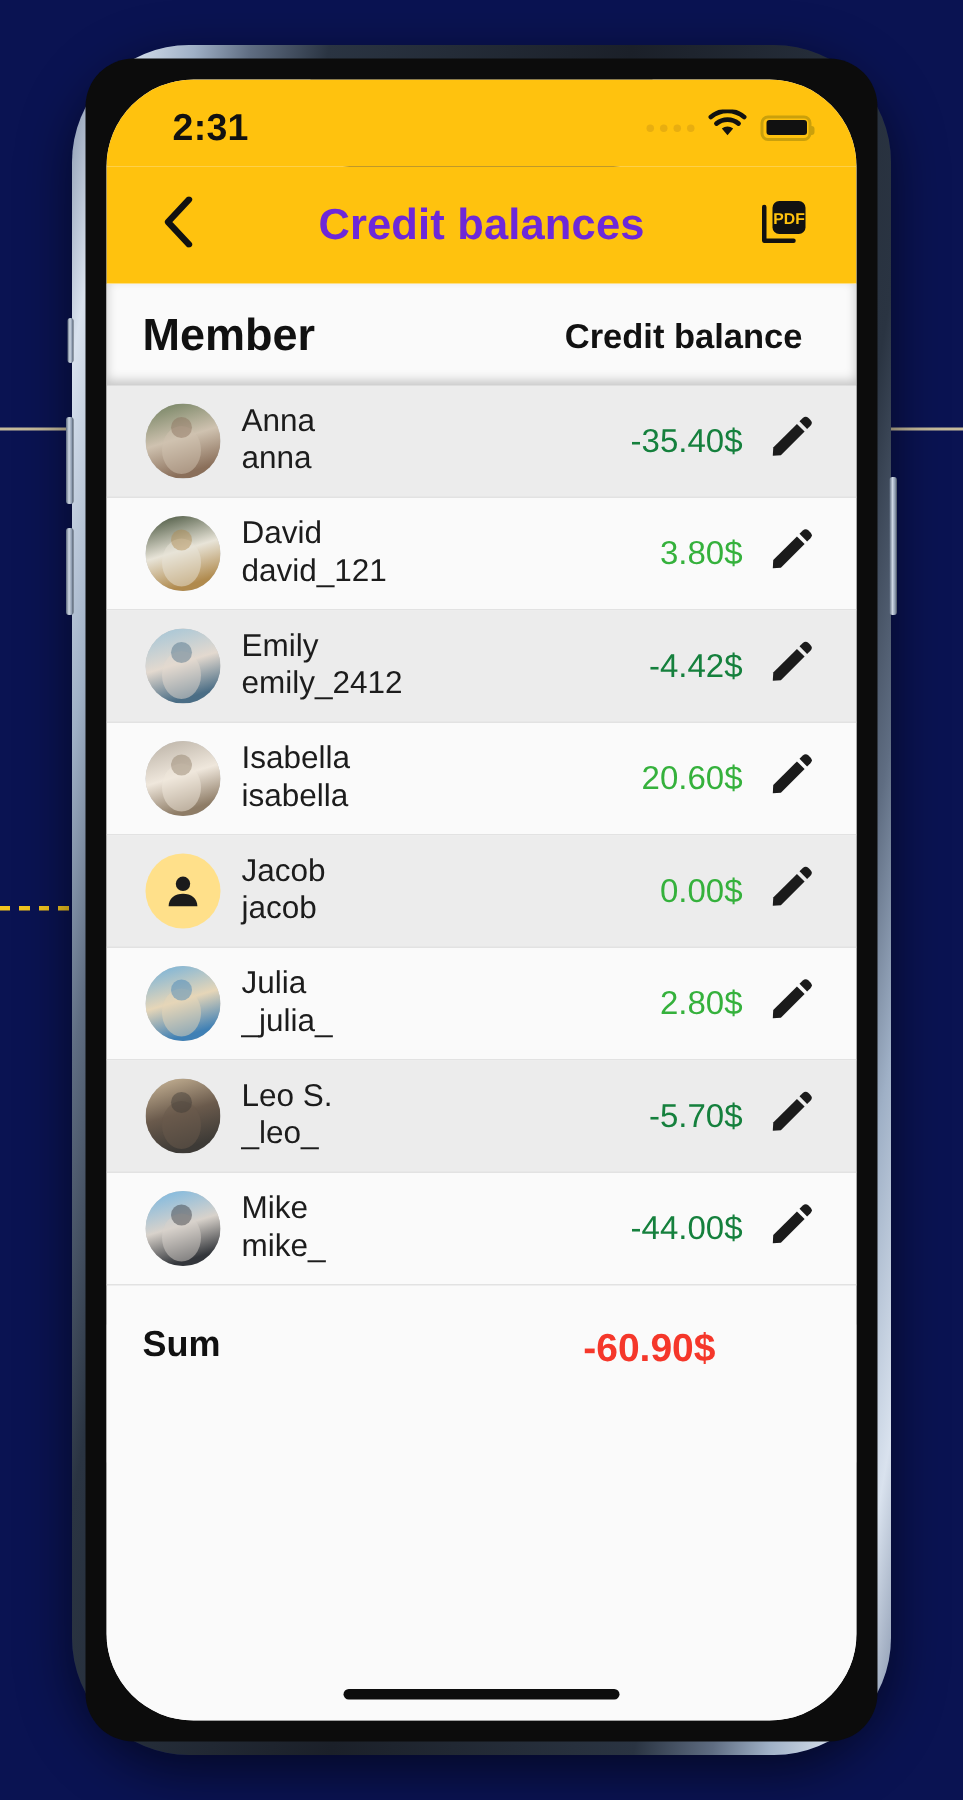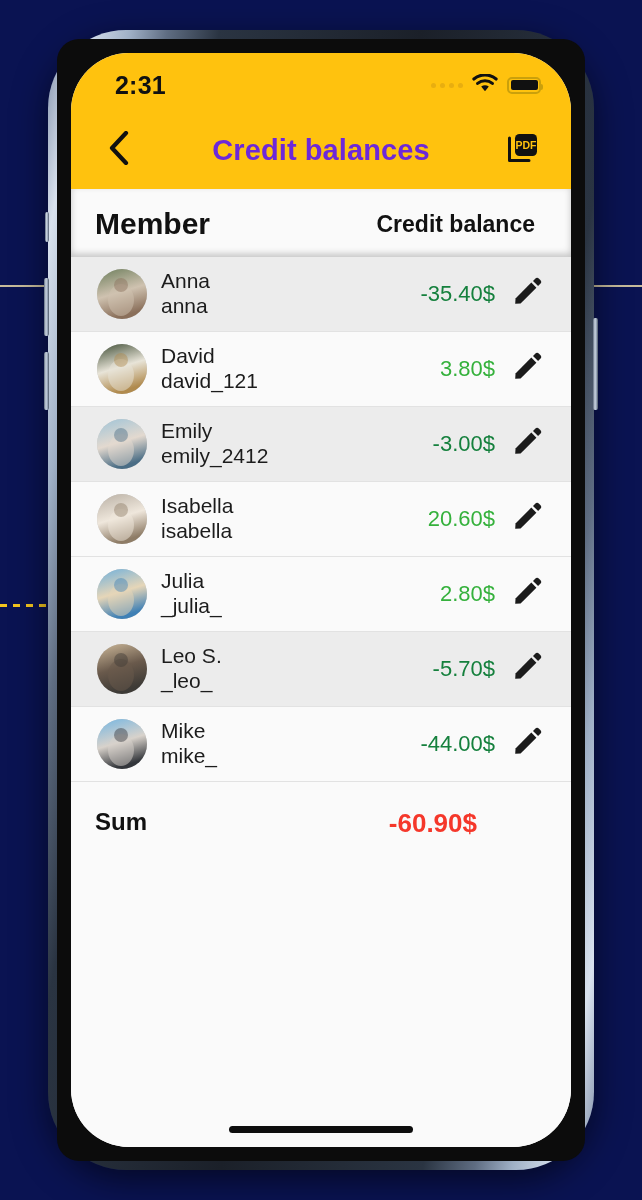--- a/index.html
+++ b/index.html
@@ -31,21 +31,21 @@
        #7e8da6 0%, #d9e2ee 5%, #9fb0c6 11%,
        #5f6d82 16%, #2a3442 23%,
        #1b2029 50%,
        #2a3442 77%, #5f6d82 84%, #9fb0c6 89%,
        #d9e2ee 95%, #7e8da6 100%);
     box-shadow: 0 10px 34px rgba(0,0,0,.55);
   }
   .phone-inner {
     position: absolute; left: 9px; top: 9px;
     width: 528px; height: 1122px;
-    border-radius: 22px;
+    border-radius: 32px;
     background: #0c0c0c;
   }
   .screen {
     position: absolute; left: 14px; top: 14px;
     width: 500px; height: 1094px;
     border-radius: 58px;
     overflow: hidden;
     background: #fafafa;
   }
 
@@ -314,21 +314,21 @@
                   </defs>
                   <rect width="50" height="50" fill="url(#g2)"></rect>
                   <ellipse cx="24" cy="31" rx="13" ry="16" fill="#e3d9cf" opacity=".5"></ellipse>
                   <circle cx="24" cy="16" r="7" fill="#4a6d85" opacity=".45"></circle>
                 </svg>
               </div>
               <div class="names">
                 <div class="name">Emily</div>
                 <div class="uname">emily_2412</div>
               </div>
-              <div class="amount neg">-3.00$</div>
+              <div class="amount neg">-4.42$</div>
               <div class="edit">
                 <span><svg width="30" height="30" viewBox="0 0 30 30">
                     <path d="M3.5 21.4 L3.2 26.8 L8.6 26.5 L24.4 10.7 L19.3 5.6 Z" fill="#1b1b1b"></path>
                     <path d="M21.0 3.9 L26.1 9.0 L28.3 6.8 A2.7 2.7 0 0 0 28.3 3.0 L27.0 1.7 A2.7 2.7 0 0 0 23.2 1.7 Z" fill="#1b1b1b"></path>
                   </svg></span>
               </div>
             </div>
             <div class="row even">
               <div class="avatar">
                 <svg viewBox="0 0 50 50" preserveAspectRatio="none">
@@ -349,20 +349,41 @@
                 <div class="uname">isabella</div>
               </div>
               <div class="amount pos">20.60$</div>
               <div class="edit">
                 <span><svg width="30" height="30" viewBox="0 0 30 30">
                     <path d="M3.5 21.4 L3.2 26.8 L8.6 26.5 L24.4 10.7 L19.3 5.6 Z" fill="#1b1b1b"></path>
                     <path d="M21.0 3.9 L26.1 9.0 L28.3 6.8 A2.7 2.7 0 0 0 28.3 3.0 L27.0 1.7 A2.7 2.7 0 0 0 23.2 1.7 Z" fill="#1b1b1b"></path>
                   </svg></span>
               </div>
             </div>
+            <div class="row odd">
+              <div class="avatar placeholder">
+                <span>
+                  <svg viewBox="0 0 50 50" width="30" height="30">
+                    <circle cx="25" cy="17" r="8" fill="#1b1b1b"></circle>
+                    <path d="M9 42c0-9 7.2-14 16-14s16 5 16 14z" fill="#1b1b1b"></path>
+                  </svg>
+                </span>
+              </div>
+              <div class="names">
+                <div class="name">Jacob</div>
+                <div class="uname">jacob</div>
+              </div>
+              <div class="amount pos">0.00$</div>
+              <div class="edit">
+                <span><svg width="30" height="30" viewBox="0 0 30 30">
+                    <path d="M3.5 21.4 L3.2 26.8 L8.6 26.5 L24.4 10.7 L19.3 5.6 Z" fill="#1b1b1b"></path>
+                    <path d="M21.0 3.9 L26.1 9.0 L28.3 6.8 A2.7 2.7 0 0 0 28.3 3.0 L27.0 1.7 A2.7 2.7 0 0 0 23.2 1.7 Z" fill="#1b1b1b"></path>
+                  </svg></span>
+              </div>
+            </div>
             <div class="row even">
               <div class="avatar">
                 <svg viewBox="0 0 50 50" preserveAspectRatio="none">
                   <defs>
                     <linearGradient id="g5" x1="0" y1="0" x2="0.3" y2="1">
                       <stop offset="0%" stop-color="#6fb0dc"></stop>
                       <stop offset="55%" stop-color="#e6d6b8"></stop>
                       <stop offset="100%" stop-color="#3f80b5"></stop>
                     </linearGradient>
                   </defs>

